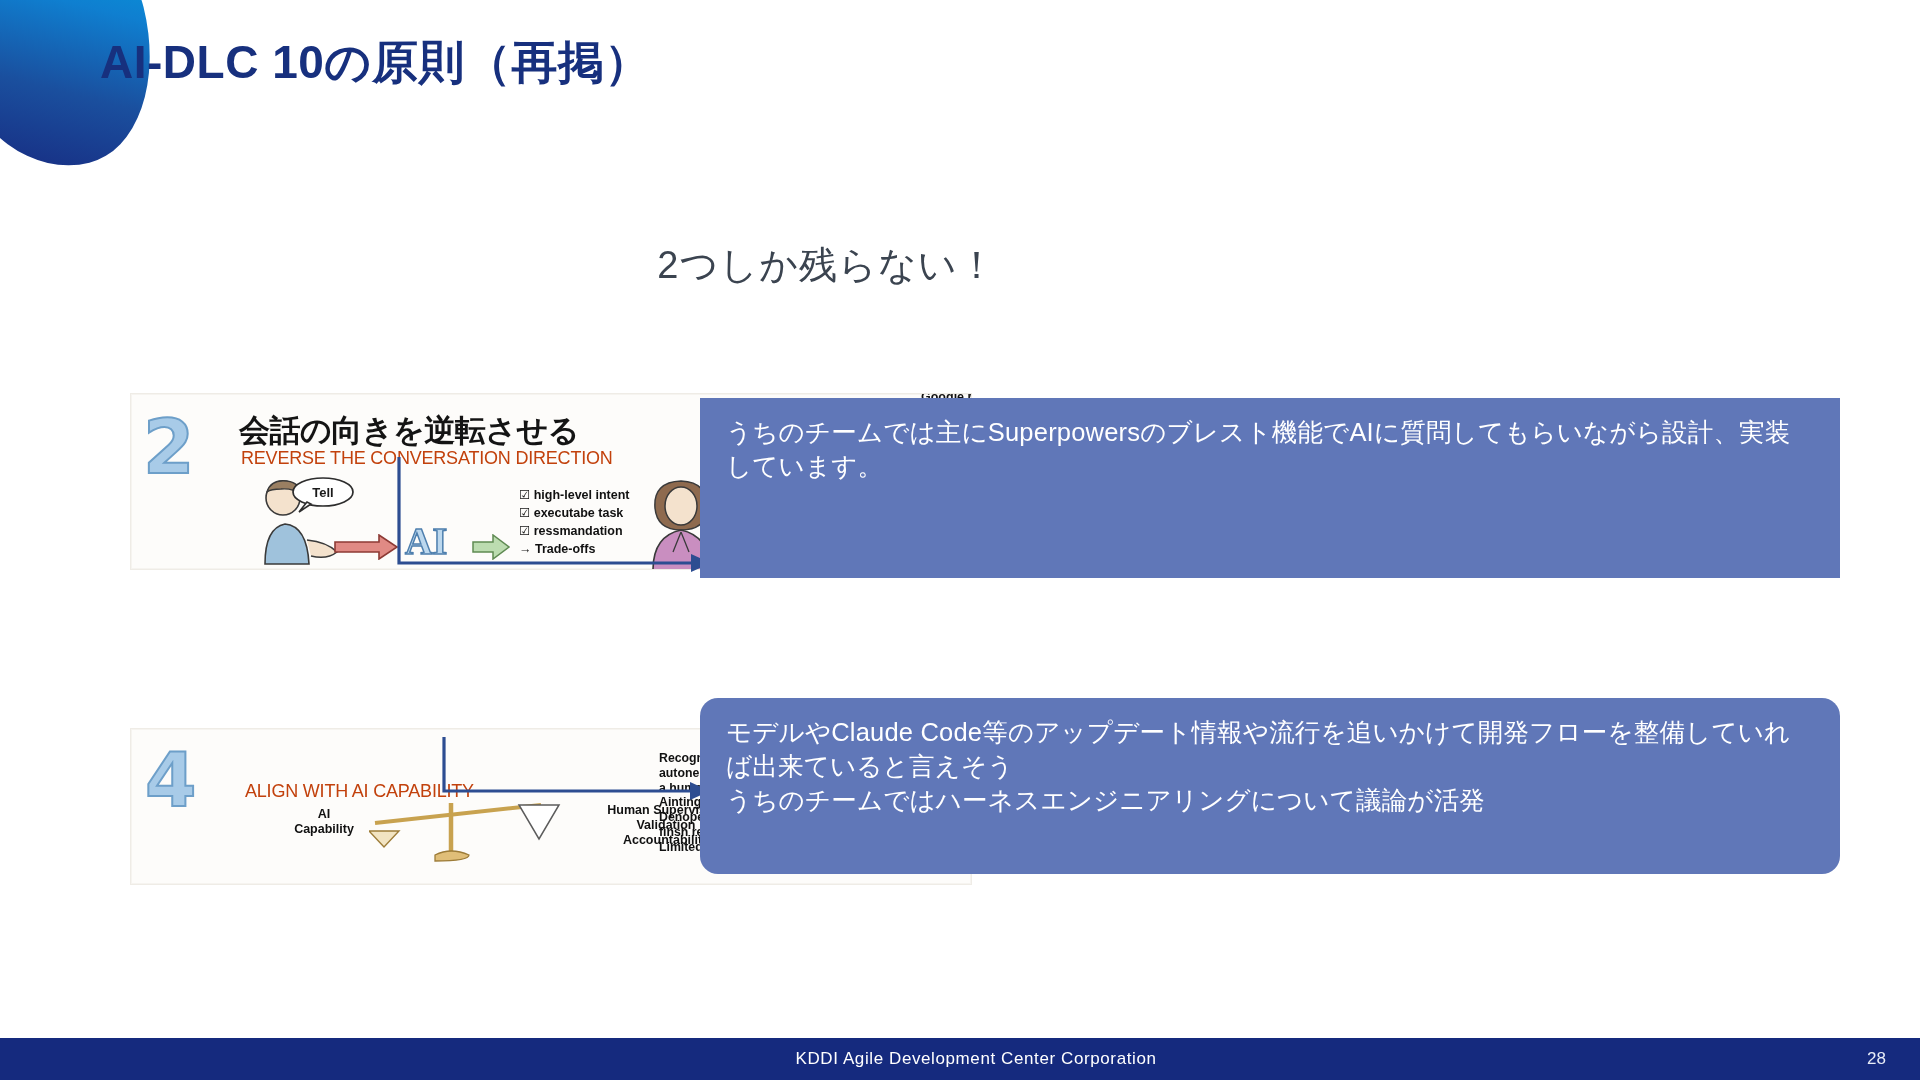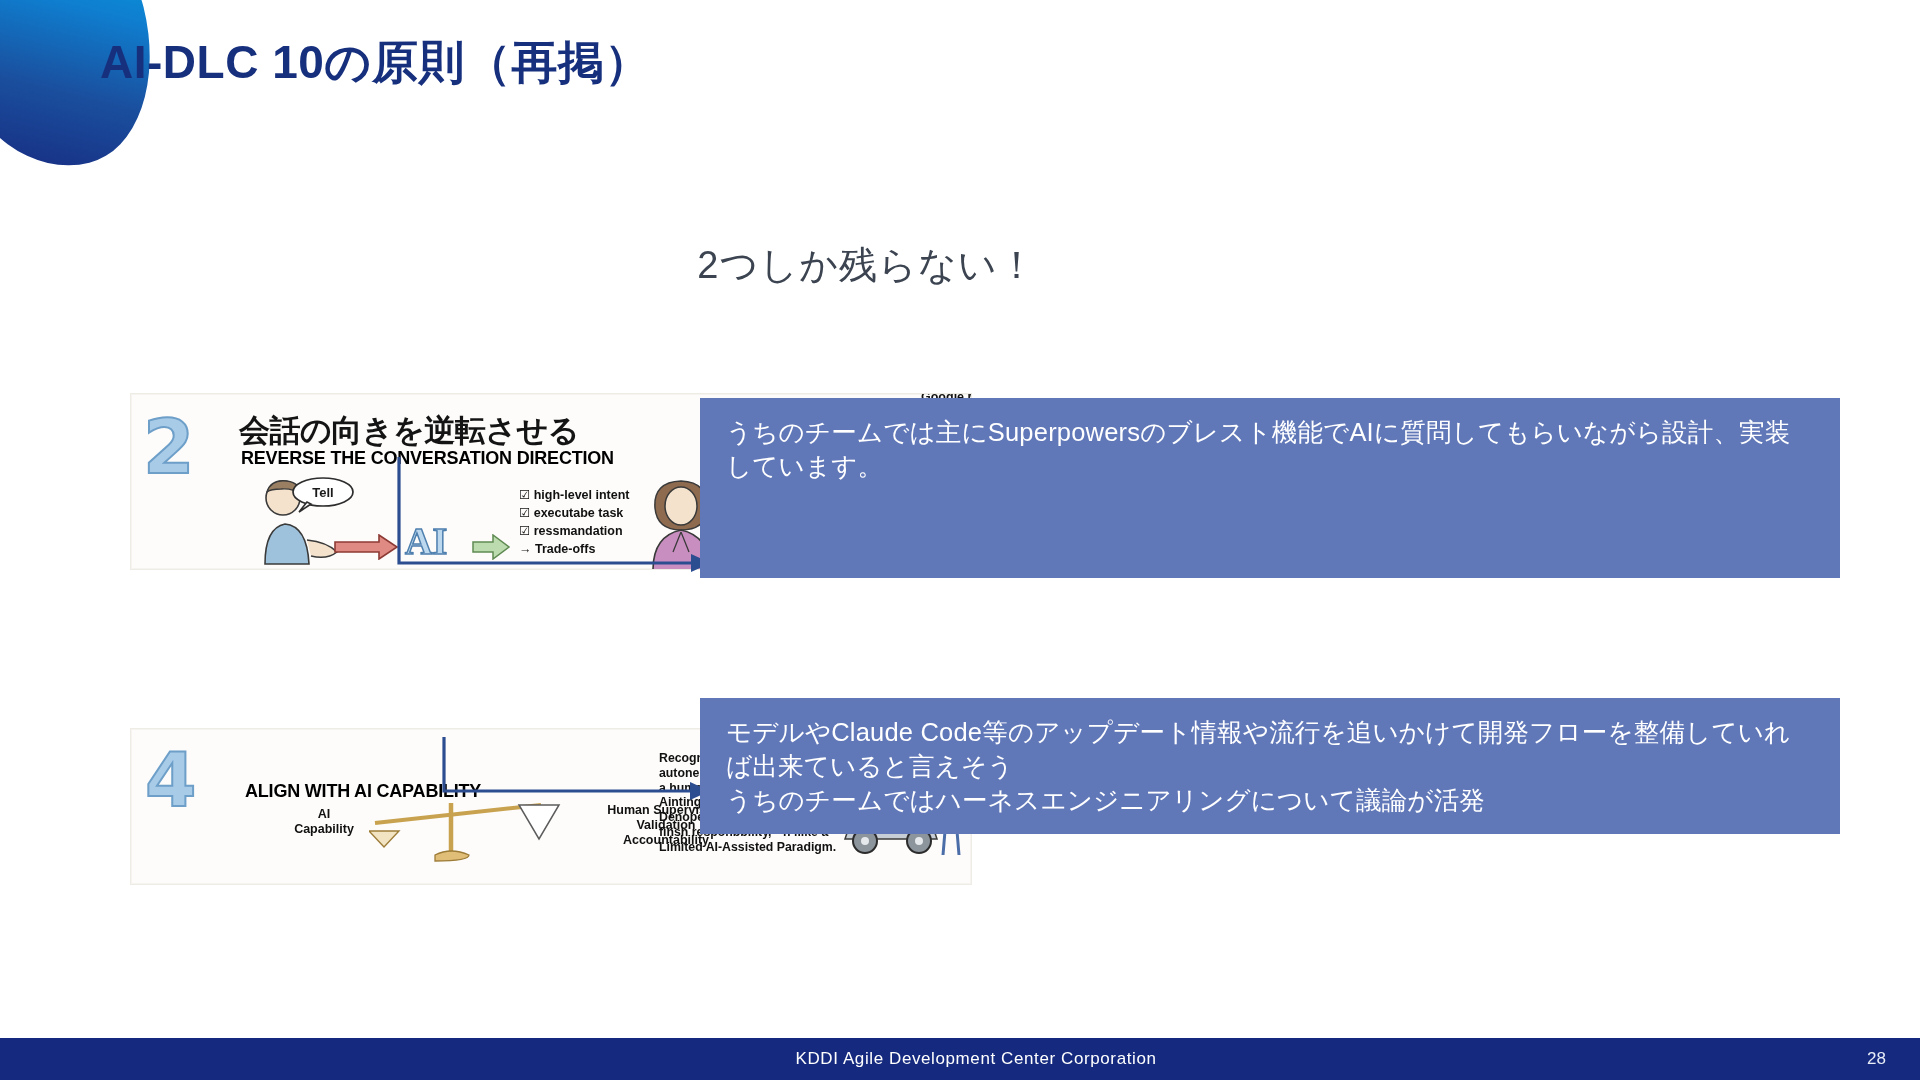--- a/index.html
+++ b/index.html
@@ -42,21 +42,20 @@
   
   #slide-subtitle {
     position: absolute;
     left: 0;
     top: 240px;
     width: 1744px;
     text-align: center;
     font-size: 38px;
     color: #3b4450;
     letter-spacing: 1px;
-    padding-left: 40px;
   }
   #slide-subtitle .sub-inner { margin-left: -90px; display: inline-block; }
 
   
   .principle-panel {
     position: absolute;
     background: #fdfcfa;
     border: 1px solid #efece6;
     box-shadow: 0 0 0 1px #f6f4f0 inset;
     overflow: hidden;
@@ -77,22 +76,22 @@
     position: absolute;
     font-size: 31px;
     font-weight: bold;
     color: #141414;
     white-space: nowrap;
     letter-spacing: -0.5px;
   }
   .ptitle-en {
     position: absolute;
     font-size: 18px;
-    font-weight: bold;
-    color: #000000;
+    font-weight: normal;
+    color: #c2410c;
     white-space: nowrap;
     letter-spacing: -0.2px;
   }
   .pbody {
     position: absolute;
     font-size: 12.5px;
     font-weight: bold;
     color: #111;
     line-height: 1.16;
     white-space: pre-line;
@@ -129,21 +128,21 @@
     padding: 18px 24px 20px 26px;
     box-sizing: border-box;
     font-size: 25.5px;
     line-height: 1.33;
     letter-spacing: 0.2px;
   }
   .callout p { margin: 0; }
   .callout p + p { }
 
   #callout-1 { left: 700px; top: 398px; width: 1140px; height: 180px; }
-  #callout-2 { left: 700px; top: 698px; width: 1140px; height: 136px; }
+  #callout-2 { left: 700px; top: 698px; width: 1140px; height: 176px; border-radius: 18px; }
 
   
   #footer-bar {
     position: absolute;
     left: 0;
     bottom: 0;
     width: 1920px;
     height: 42px;
     background: #152a7e;
   }

